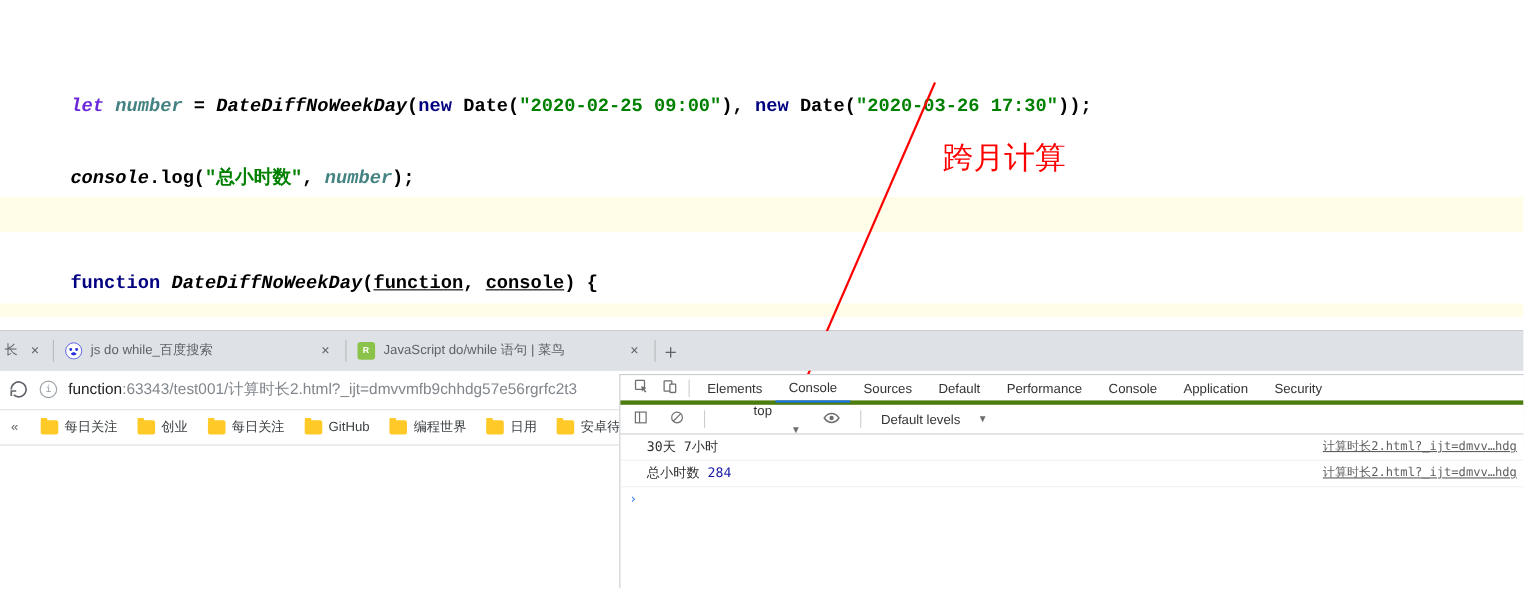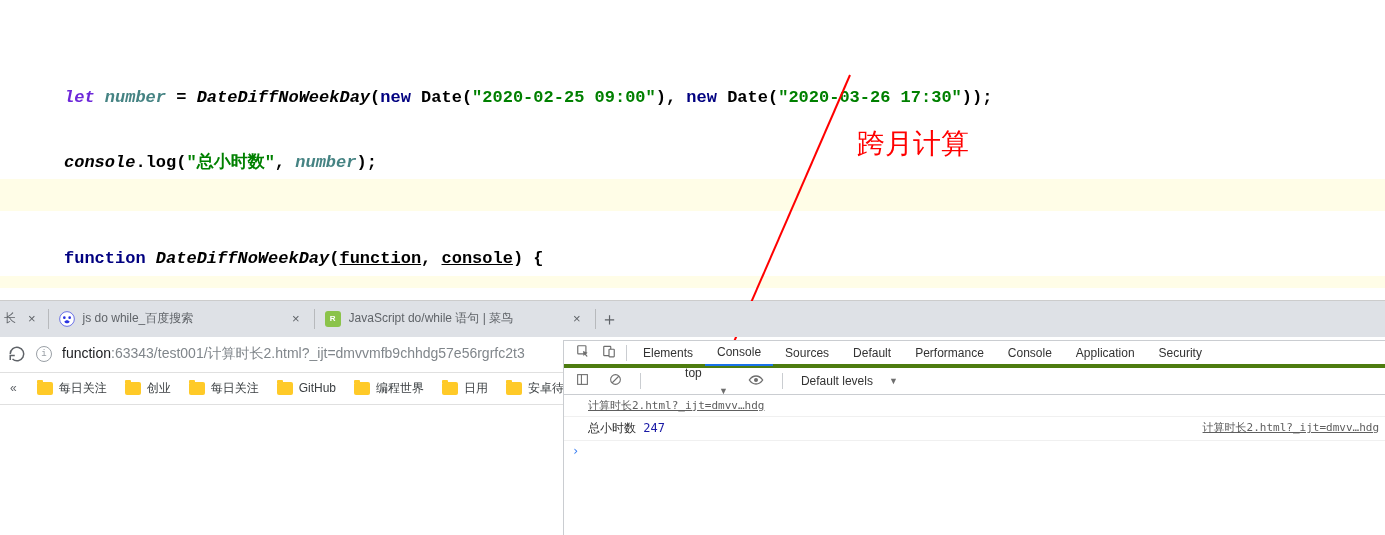--- a/index.html
+++ b/index.html
@@ -252,21 +252,22 @@
     </span>
     <div class="dt-vsep"></div>
     <div class="dt-levels">
       <span>Default levels</span>
       <span class="dt-dropdown-arrow">▼</span>
     </div>
   </div>
 
   <div class="dt-log">
     <div class="log-row">
+      <span class="log-msg"><span>30天 7小时</span></span>
       <span class="log-src">计算时长2.html?_ijt=dmvv…hdg</span>
     </div>
     <div class="log-row">
-      <span class="log-msg"><span>总小时数 </span><span class="log-num">247</span></span>
+      <span class="log-msg"><span>总小时数 </span><span class="log-num">284</span></span>
       <span class="log-src">计算时长2.html?_ijt=dmvv…hdg</span>
     </div>
     <div class="log-prompt">›</div>
   </div>
 </div>
 
 </body></html>

